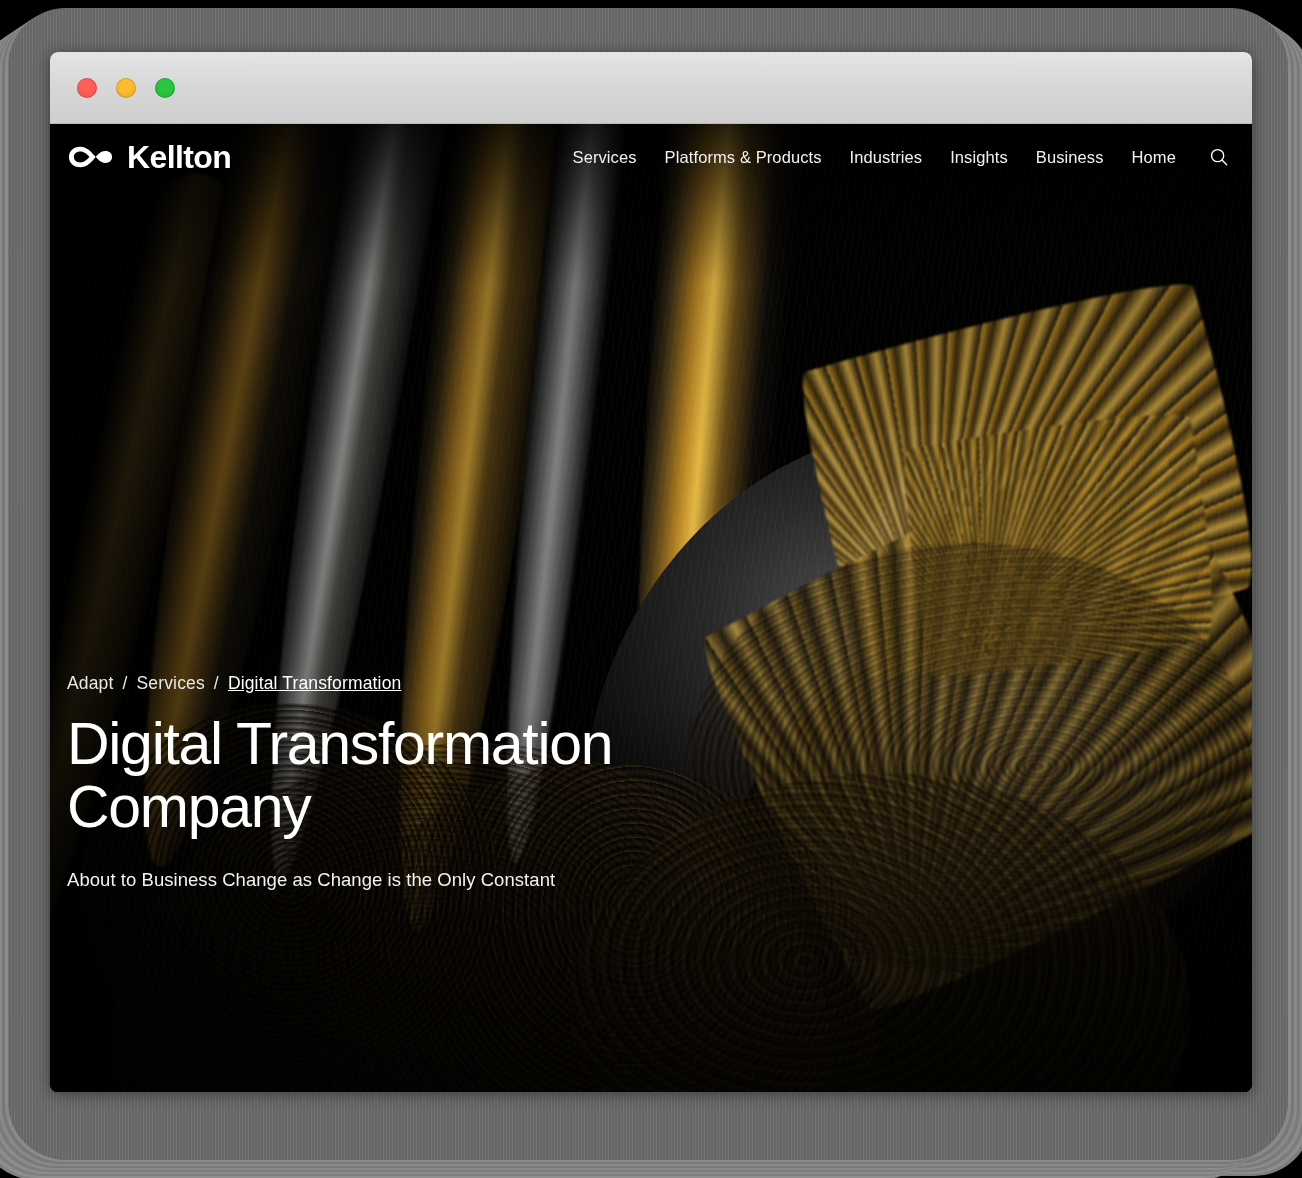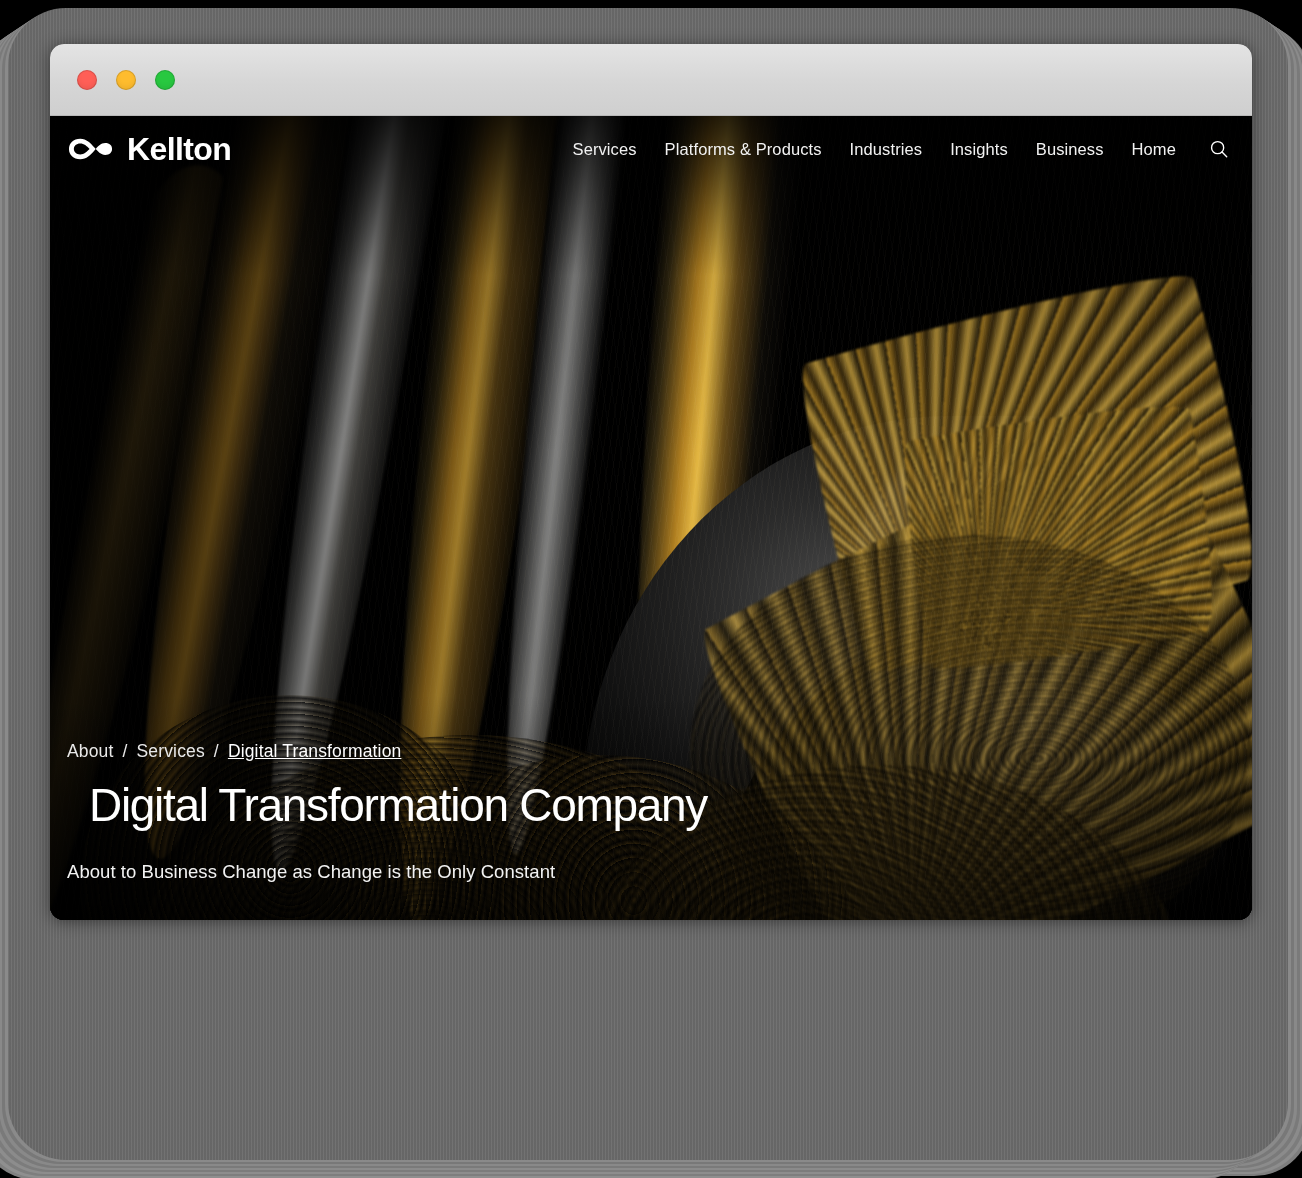--- a/index.html
+++ b/index.html
@@ -55,24 +55,24 @@
         rgba(255,255,255,0.05) 1px,
         rgba(0,0,0,0.045) 1px,
         rgba(0,0,0,0.045) 3px);
     pointer-events: none;
   }
 
   
   .browser-window {
     position: absolute;
     left: 50px;
-    top: 44px;
+    top: 52px;
     width: 1202px;
-    height: 876px;
-    border-radius: 14px;
+    height: 1040px;
+    border-radius: 8px;
     overflow: hidden;
     background: #000;
     box-shadow: 0 2px 16px rgba(0,0,0,0.45);
   }
 
   
   .title-bar {
     position: relative;
     height: 72px;
     background: linear-gradient(180deg, #e4e4e4 0%, #d6d6d6 55%, #cfcfcf 100%);
@@ -347,27 +347,26 @@
     letter-spacing: .15px;
     margin-bottom: 19px;
     white-space: nowrap;
   }
   .breadcrumb a { color: inherit; text-decoration: none; cursor: pointer; }
   .breadcrumb .sep { color: #e9e9e9; padding: 0 4px; }
   .breadcrumb .current { color: #ffffff; text-decoration: underline; }
 
   .hero-title {
     color: #ffffff;
-    font-size: 46px;
+    font-size: 59px;
     line-height: 1.06;
     font-weight: 400;
     letter-spacing: -1.3px;
     margin-bottom: 29px;
     max-width: 640px;
-    margin-left: 22px;
   }
   .hero-subtitle {
     color: #f3f3f3;
     font-size: 18.5px;
     font-weight: 400;
     letter-spacing: .05px;
     line-height: 1.4;
   }
 </style>
 </head>
@@ -432,21 +431,21 @@
             <circle cx="10.5" cy="10.5" r="6.6" stroke="#ffffff" stroke-width="1.5"></circle>
             <line x1="15.3" y1="15.3" x2="20.4" y2="20.4" stroke="#ffffff" stroke-width="1.5" stroke-linecap="round"></line>
           </svg>
         </button>
       </nav>
     </header>
 
     <div class="hero-content">
 
       <div class="breadcrumb">
-        <a href="#">About</a>
+        <a href="#">Adapt</a>
         <span class="sep">/</span>
         <a href="#">Services</a>
         <span class="sep">/</span>
         <span class="current">Digital Transformation</span>
       </div>
 
       <h1 class="hero-title">Digital Transformation Company</h1>
 
       <p class="hero-subtitle">About to Business Change as Change is the Only Constant</p>
     </div>

